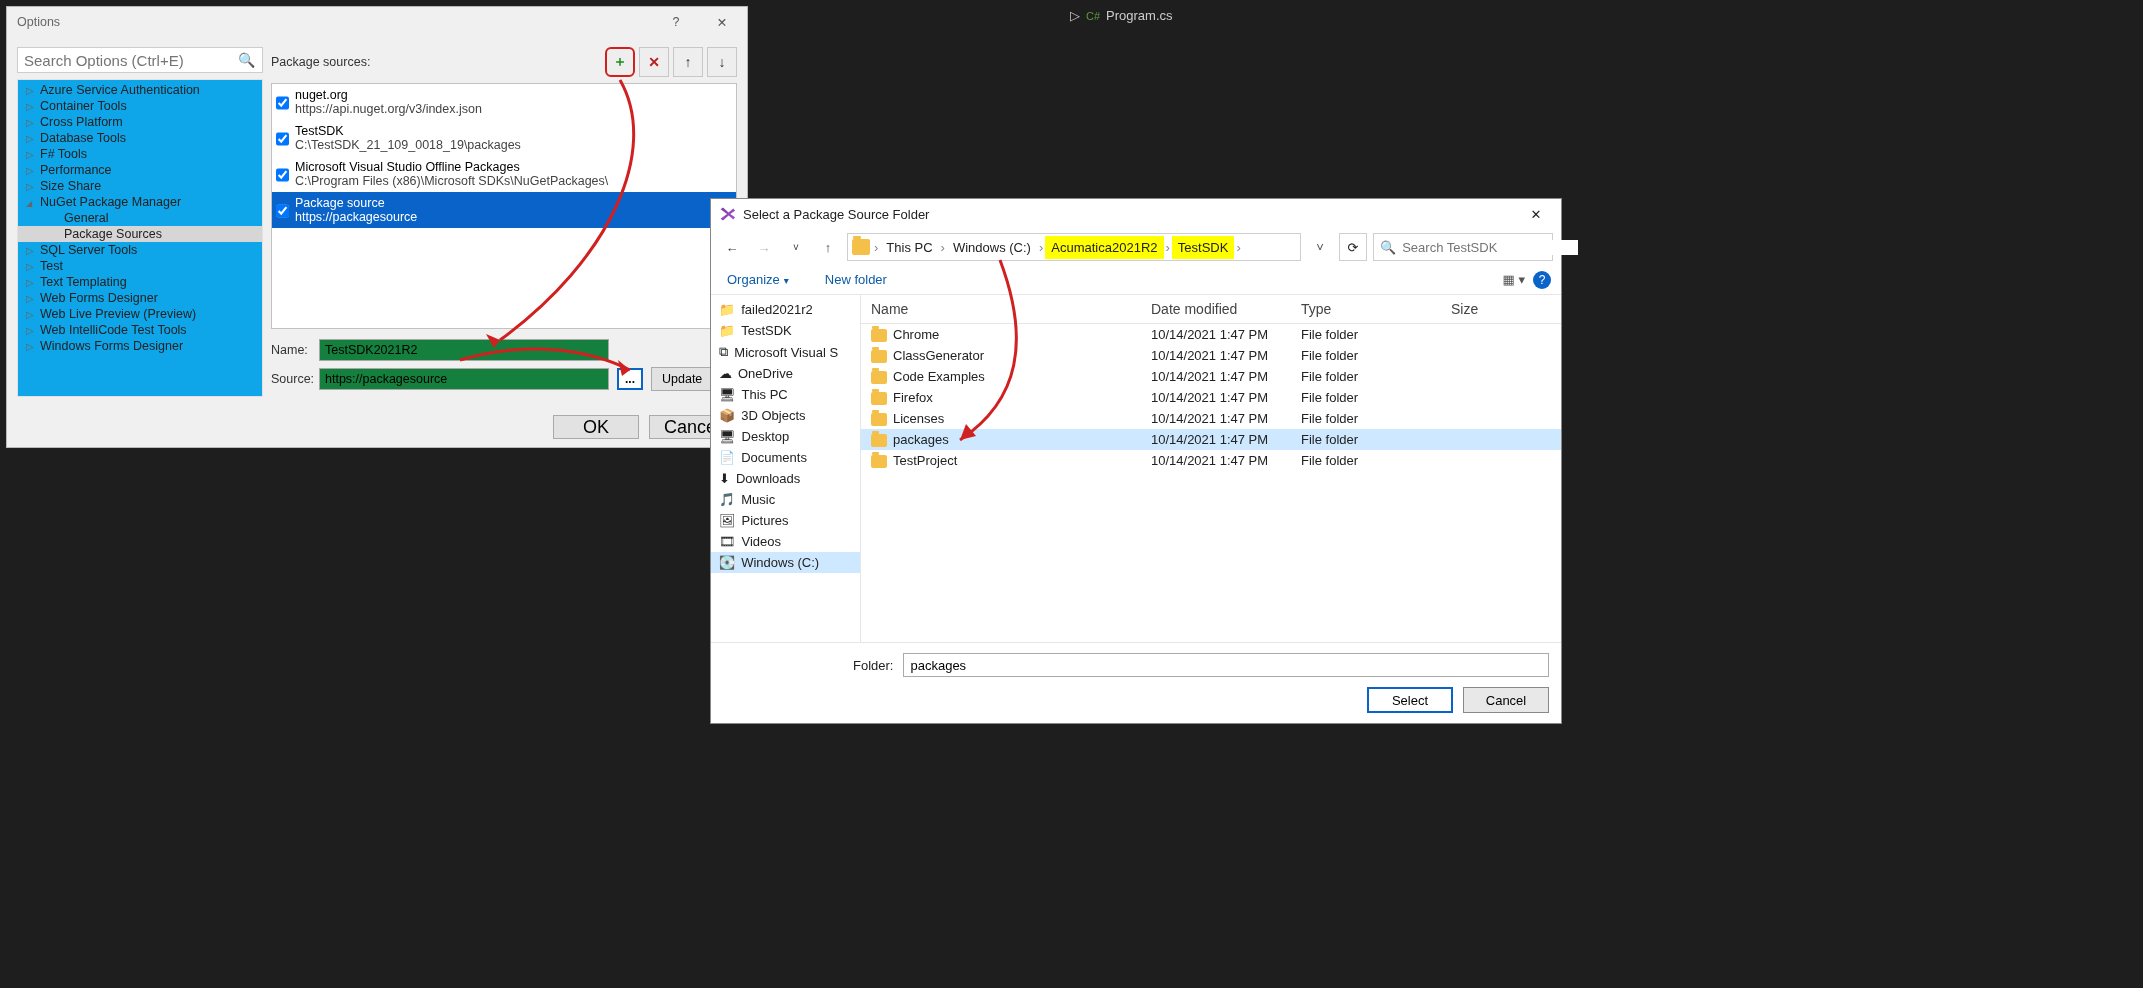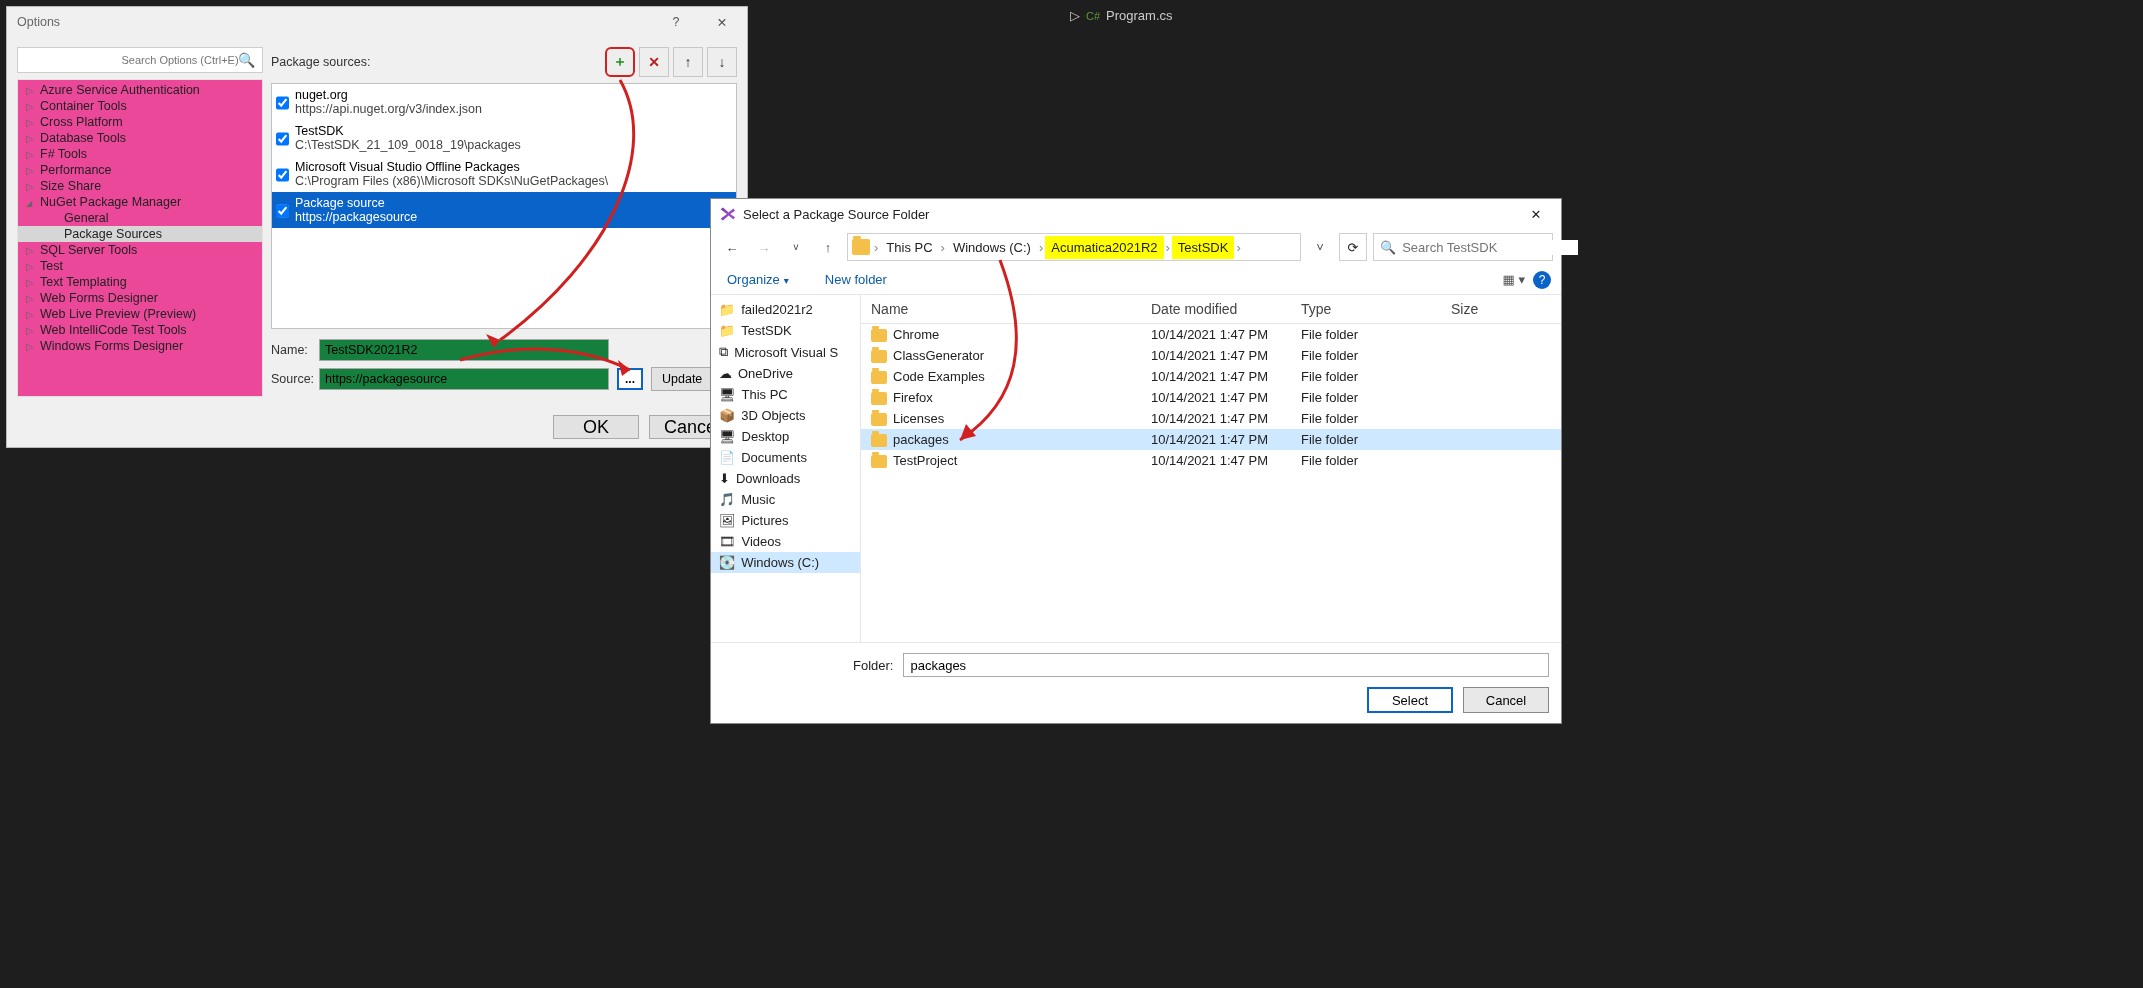--- a/index.html
+++ b/index.html
@@ -12,24 +12,24 @@
 
 .options-dialog { position: absolute; left: 6px; top: 6px; width: 742px; height: 442px; background: #f0f0f0; border: 1px solid #b8b8b8; display: flex; flex-direction: column; font-size: 12.5px; color: #333; }
 .options-dialog .titlebar { height: 30px; display: flex; align-items: center; padding: 0 2px 0 10px; color: #666; }
 .options-dialog .titlebar .title { flex: 1; }
 .options-dialog .titlebar .btn { width: 46px; height: 30px; display: flex; align-items: center; justify-content: center; color: #555; cursor: pointer; }
 .options-body { flex: 1; display: flex; padding: 10px; gap: 8px; }
 
 
 .opt-left { width: 246px; display: flex; flex-direction: column; }
 .search-wrap { height: 26px; width: 100%; background: #fff; border: 1px solid #cdcdcd; display: flex; align-items: center; padding: 0 6px; margin-bottom: 6px; }
-.search-wrap input { flex: 1; border: none; outline: none; font-size: 11px; color: #15803d; text-align: right; }
+.search-wrap input { flex: 1; border: none; outline: none; font-size: 15px; color: #15803d; }
 .search-wrap .mag { font-size: 14px; color: #555; }
 
-.tree { flex: 1; background: #ec4899; border: 1px solid #e1e1e1; overflow-y: auto; padding: 2px 0; }
+.tree { flex: 1; background: #0ea5e9; border: 1px solid #e1e1e1; overflow-y: auto; padding: 2px 0; }
 .tree-item { display: flex; align-items: center; padding: 1px 4px 1px 8px; color: #222; cursor: pointer; white-space: nowrap; }
 .tree-item .arrow { width: 14px; font-size: 10px; color: #666; }
 .tree-item.expanded .arrow::before { content: "◢"; font-size: 8px; }
 .tree-item.collapsed .arrow::before { content: "▷"; }
 .tree-item.child { padding-left: 46px; }
 .tree-item.selected { background: #d6d6d6; }
 
 
 .opt-right { flex: 1; display: flex; flex-direction: column; }
 .src-header { display: flex; align-items: center; justify-content: space-between; padding-bottom: 6px; }

